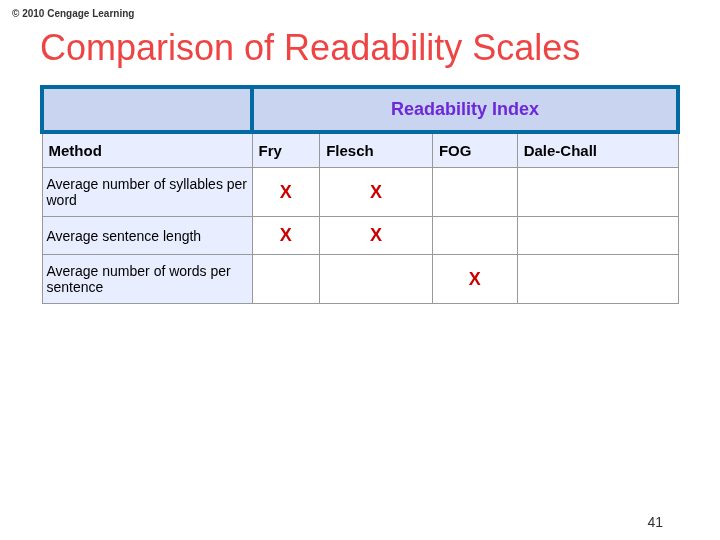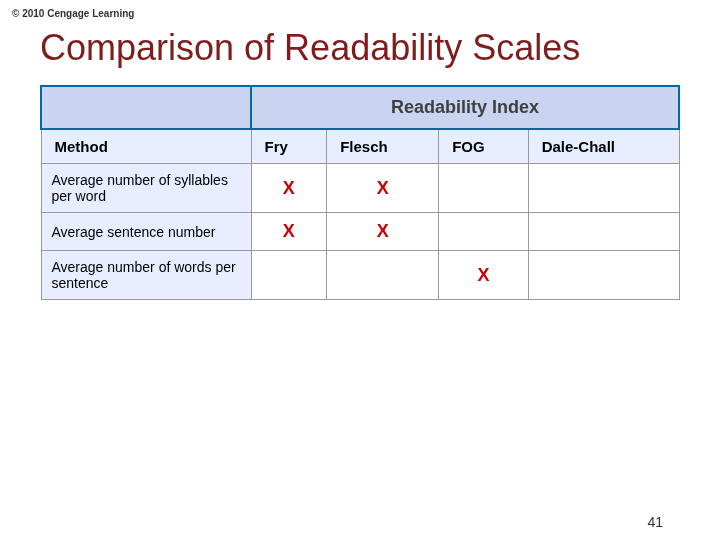--- a/index.html
+++ b/index.html
@@ -16,64 +16,64 @@
     .copyright {
       font-size: 10px;
       color: #333;
       padding: 8px 12px 0 12px;
       font-weight: bold;
     }
 
     .page-title {
       font-size: 36px;
       font-weight: normal;
-      color: #7f1d1d;
+      color: #ef4444;
       padding: 8px 40px 16px 40px;
     }
 
     .table-container {
       padding: 0 40px;
     }
 
     table {
       border-collapse: collapse;
       width: 100%;
       border: 1px solid #999;
     }
 
     
     .readability-index-row th {
       background-color: #c8d4f0;
       text-align: center;
       font-size: 18px;
       font-weight: bold;
-      color: #404040;
+      color: #6d28d9;
       padding: 10px 8px;
-      border: 2px solid #0369a1;
+      border: 4px solid #0369a1;
     }
 
     
     .col-headers th {
       background-color: #e8eeff;
       font-size: 15px;
       font-weight: bold;
       color: #000;
-      padding: 8px 13px;
+      padding: 8px 6px;
       border: 1px solid #999;
       text-align: left;
     }
 
     .col-headers th.center {
       text-align: left;
     }
 
     
     .data-row td {
       border: 1px solid #999;
-      padding: 8px 10px;
+      padding: 8px 4px;
       font-size: 14px;
       color: #000;
       vertical-align: middle;
     }
 
     .data-row td.method-cell {
       background-color: #e8eeff;
       font-size: 14px;
       color: #000;
       width: 210px;
@@ -131,21 +131,21 @@
     </thead>
     <tbody id="table-body">
     <tr class="data-row">
           <td class="method-cell">Average number of syllables per word</td>
           <td class="value-cell">X</td>
           <td class="value-cell">X</td>
           <td class="empty-cell"></td>
           <td class="empty-cell"></td>
         </tr>
         <tr class="data-row">
-          <td class="method-cell">Average sentence number</td>
+          <td class="method-cell">Average sentence length</td>
           <td class="value-cell">X</td>
           <td class="value-cell">X</td>
           <td class="empty-cell"></td>
           <td class="empty-cell"></td>
         </tr>
         <tr class="data-row">
           <td class="method-cell">Average number of words per sentence</td>
           <td class="empty-cell"></td>
           <td class="empty-cell"></td>
           <td class="value-cell">X</td>

